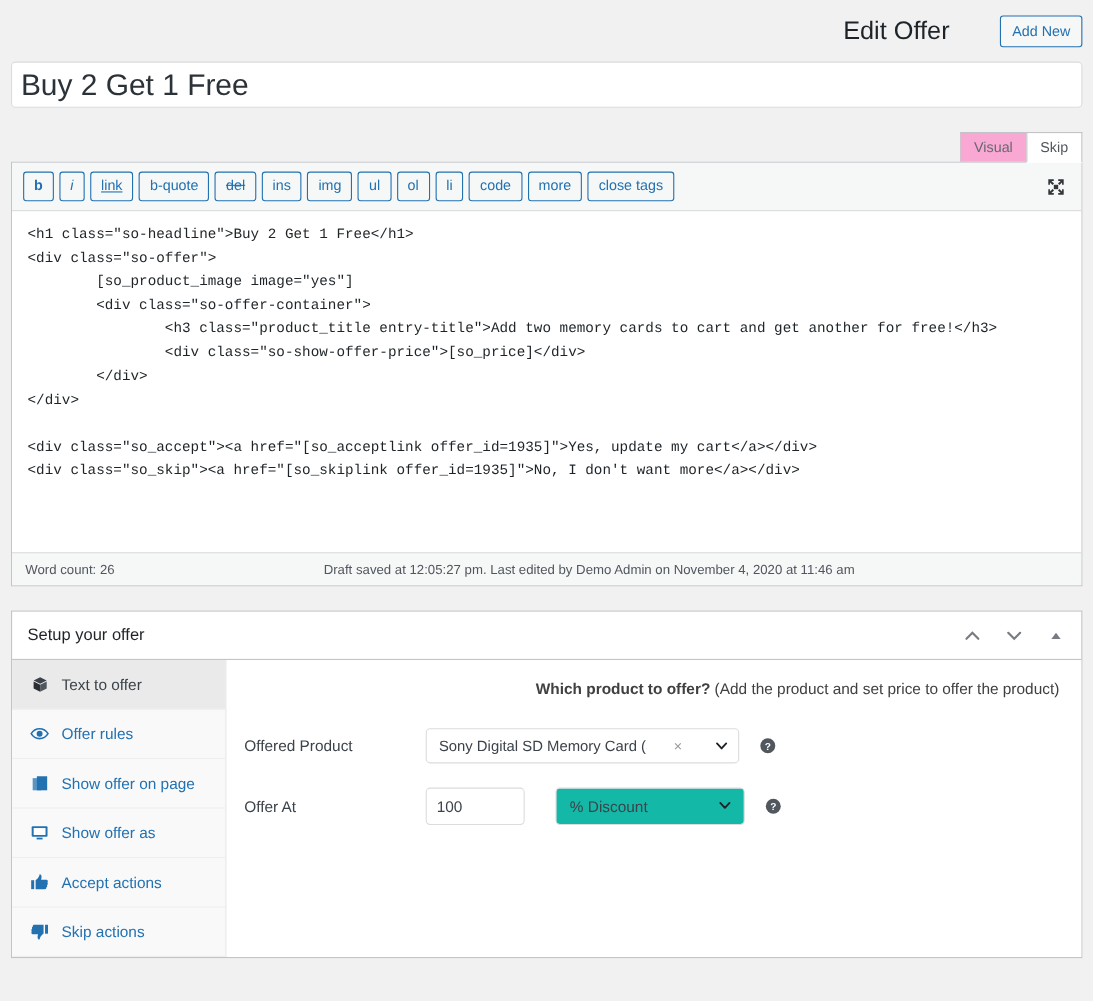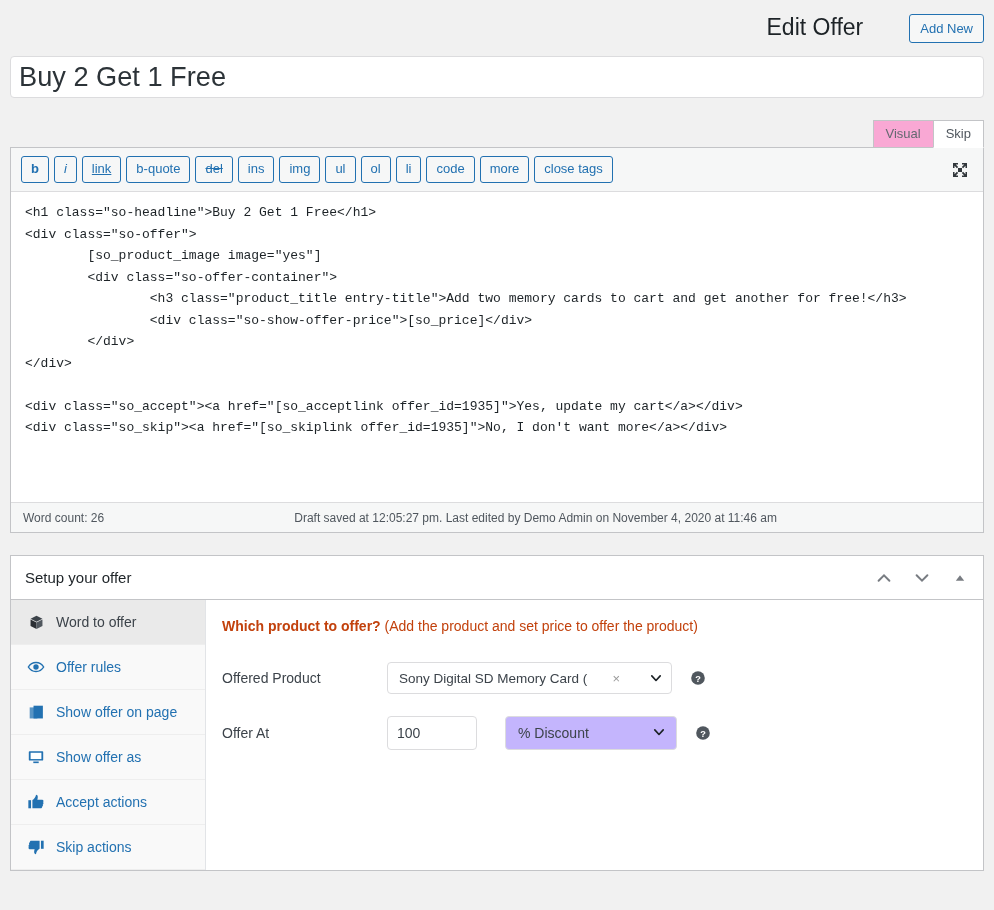--- a/index.html
+++ b/index.html
@@ -194,22 +194,23 @@
     min-height: 45px;
   }
   .nav-item.active {
     background: #eaeaea;
     color: #3c434a;
   }
   .nav-ico { width: 18px; height: 18px; flex: 0 0 18px; display: flex; align-items: center; justify-content: center; }
 
   .mb-content { flex: 1 1 auto; padding: 18px 20px 20px 16px; background: #fff; }
   .field-note {
-    font-size: 14px; color: #c2410c;
+    font-size: 14px; color: #404040;
     margin: 0 0 28px 0;
+    text-align: right;
   }
   .field-note b { font-weight: 700; }
 
   .form-row {
     display: flex; align-items: center;
     margin-bottom: 22px;
   }
   .form-label {
     width: 165px; flex: 0 0 165px;
     font-size: 14px; color: #3c434a;
@@ -240,21 +241,21 @@
     font-family: "Liberation Sans", sans-serif;
     color: #3c434a;
     background: #fff;
     outline: none;
   }
 
   .native-select {
     width: 172px; height: 34px;
     border: 1px solid #dcdcde;
     border-radius: 4px;
-    background: #c4b5fd;
+    background: #14b8a6;
     display: flex; align-items: center;
     padding: 0 10px 0 12px;
     font-size: 14px;
     color: #3c434a;
     cursor: pointer;
     margin-left: 28px;
   }
   .native-select .ns-text { flex: 1 1 auto; }
 
   .help-ico {
@@ -359,21 +360,21 @@
     <div class="mb-nav">
 
       <div class="nav-item active">
         <span class="nav-ico">
           <svg width="17" height="17" viewBox="0 0 20 20">
             <path d="M10 2 L17 5.5 L10 9 L3 5.5 Z" fill="#3c434a"></path>
             <path d="M3 6.5 L10 10 L10 17.5 L3 14 Z" fill="#2b2f34"></path>
             <path d="M17 6.5 L10 10 L10 17.5 L17 14 Z" fill="#50575e"></path>
           </svg>
         </span>
-        <span>Word to offer</span>
+        <span>Text to offer</span>
       </div>
 
       <div class="nav-item">
         <span class="nav-ico">
           <svg width="18" height="18" viewBox="0 0 20 20">
             <path d="M10 5 C4.5 5 1.5 10 1.5 10 C1.5 10 4.5 15 10 15 C15.5 15 18.5 10 18.5 10 C18.5 10 15.5 5 10 5 Z" fill="none" stroke="#2271b1" stroke-width="1.6"></path>
             <circle cx="10" cy="10" r="3" fill="#2271b1"></circle>
           </svg>
         </span>
         <span>Offer rules</span>

